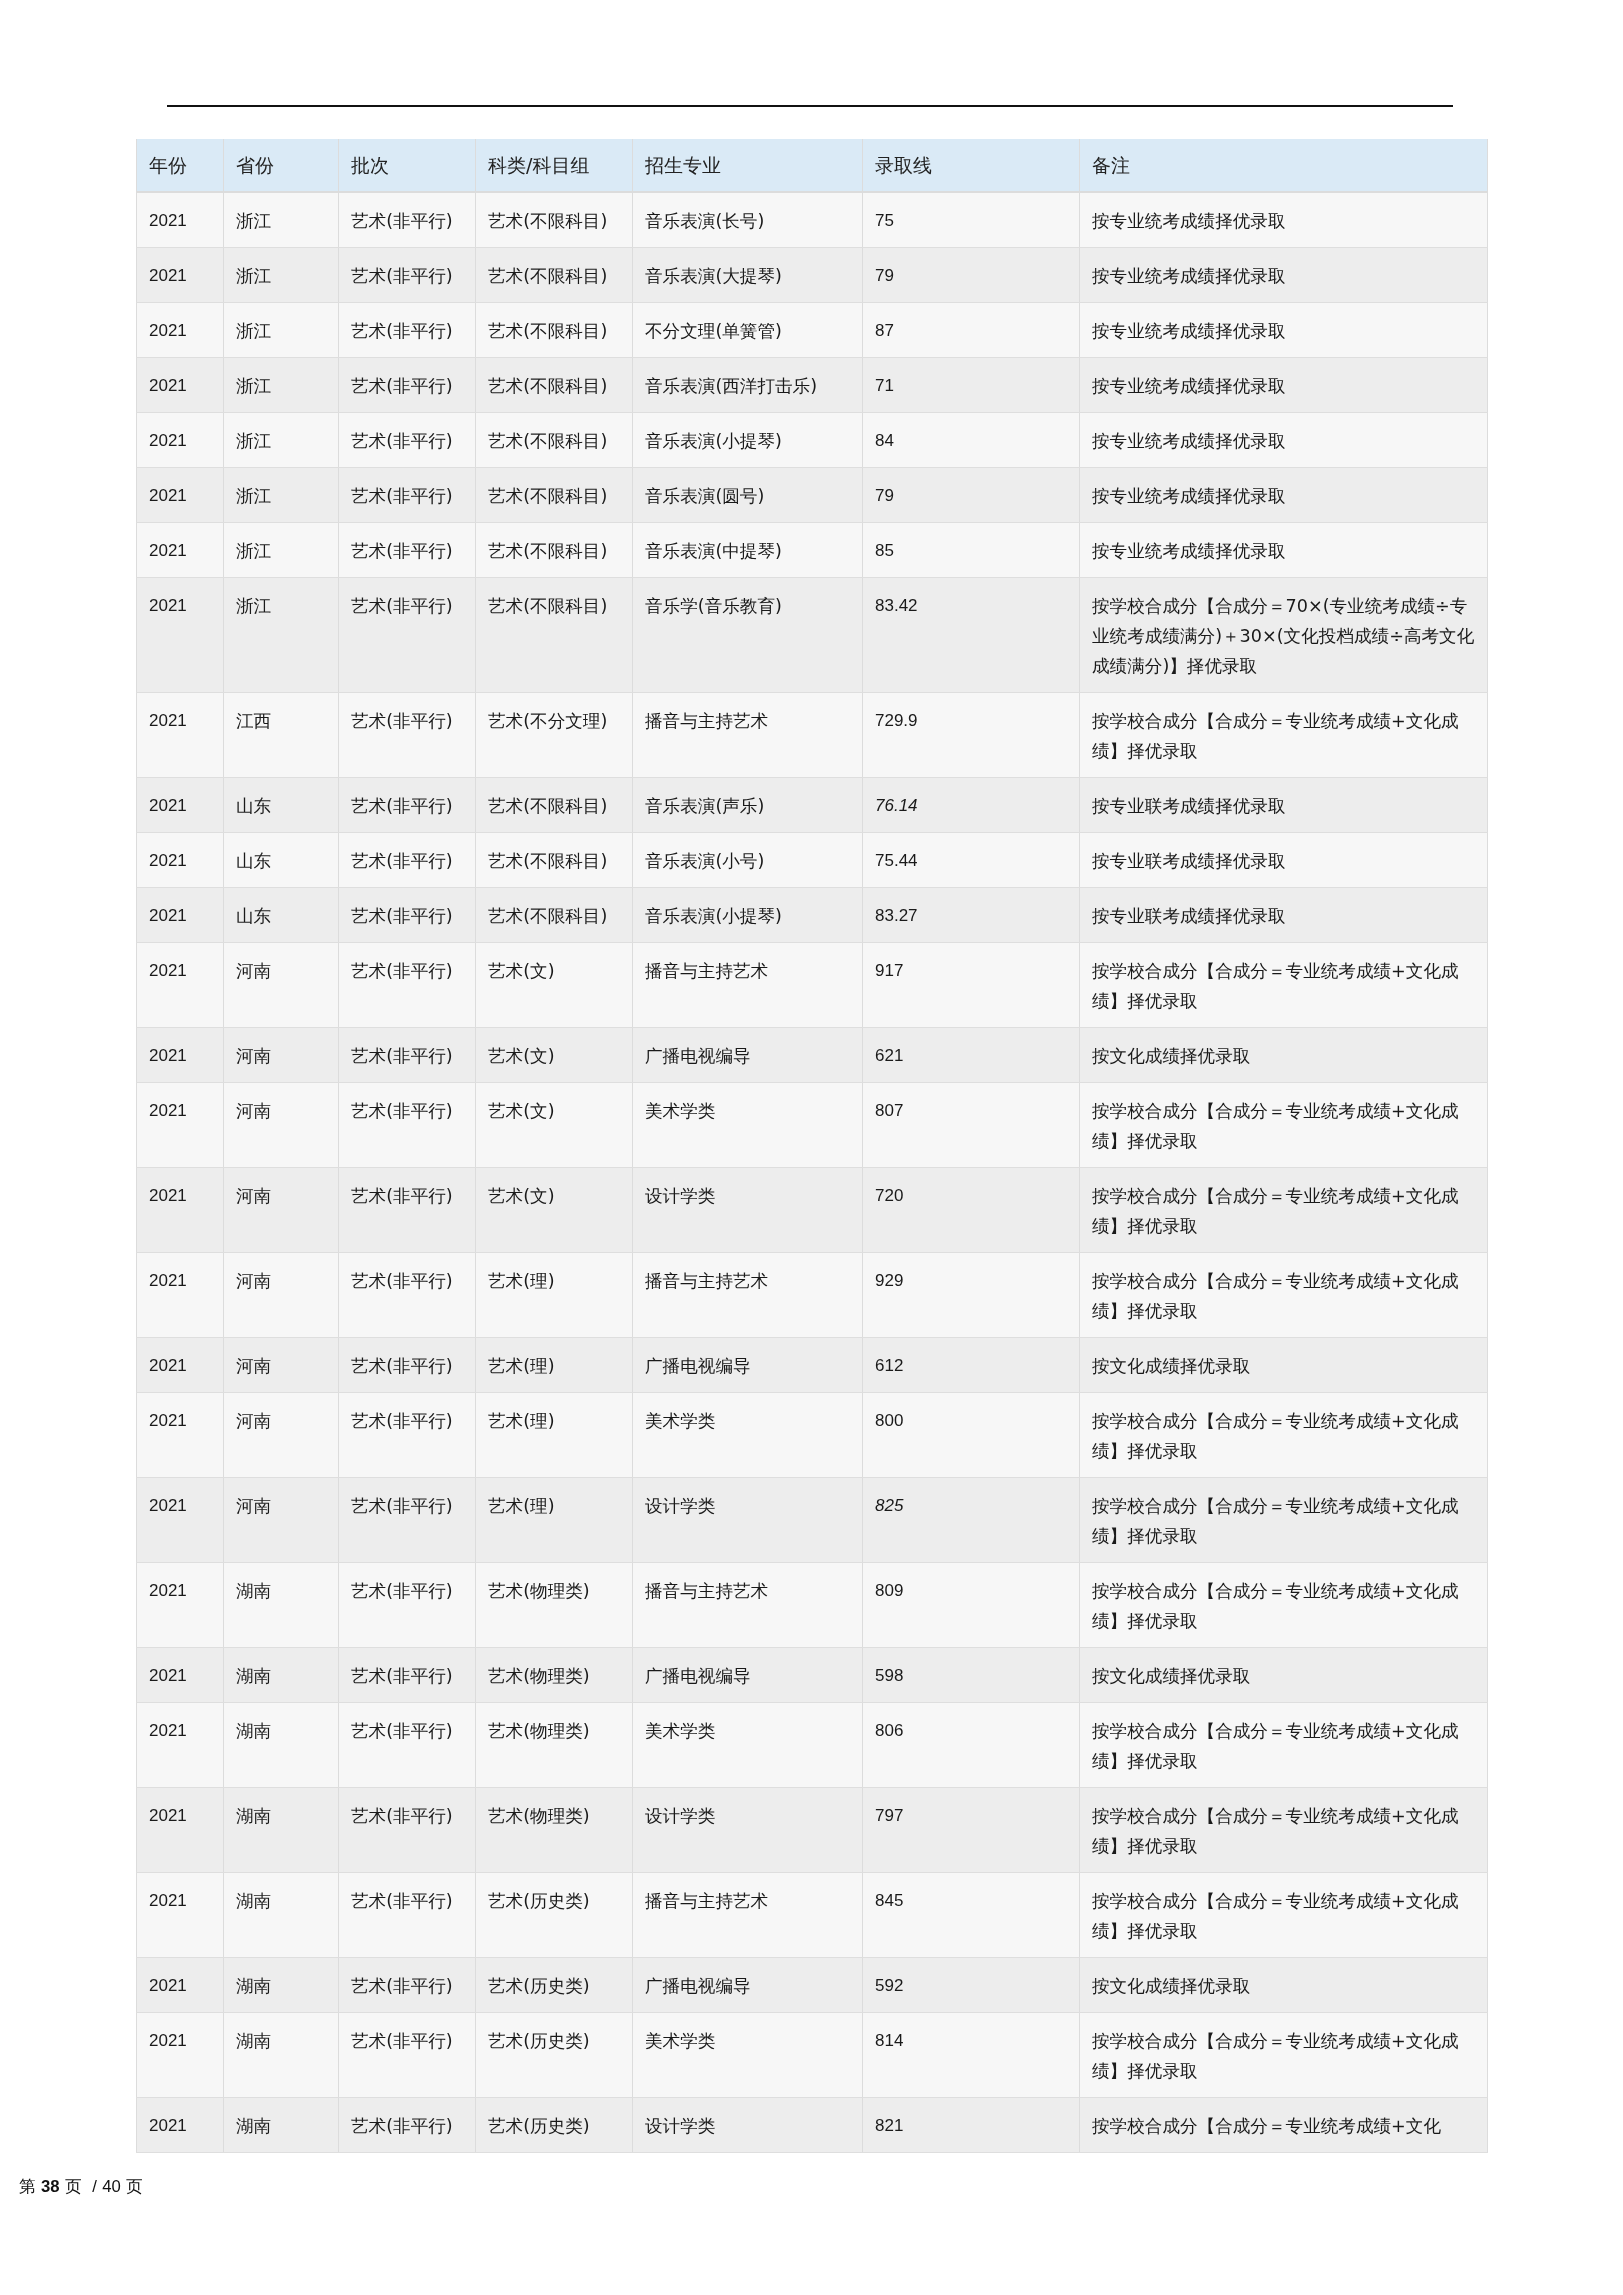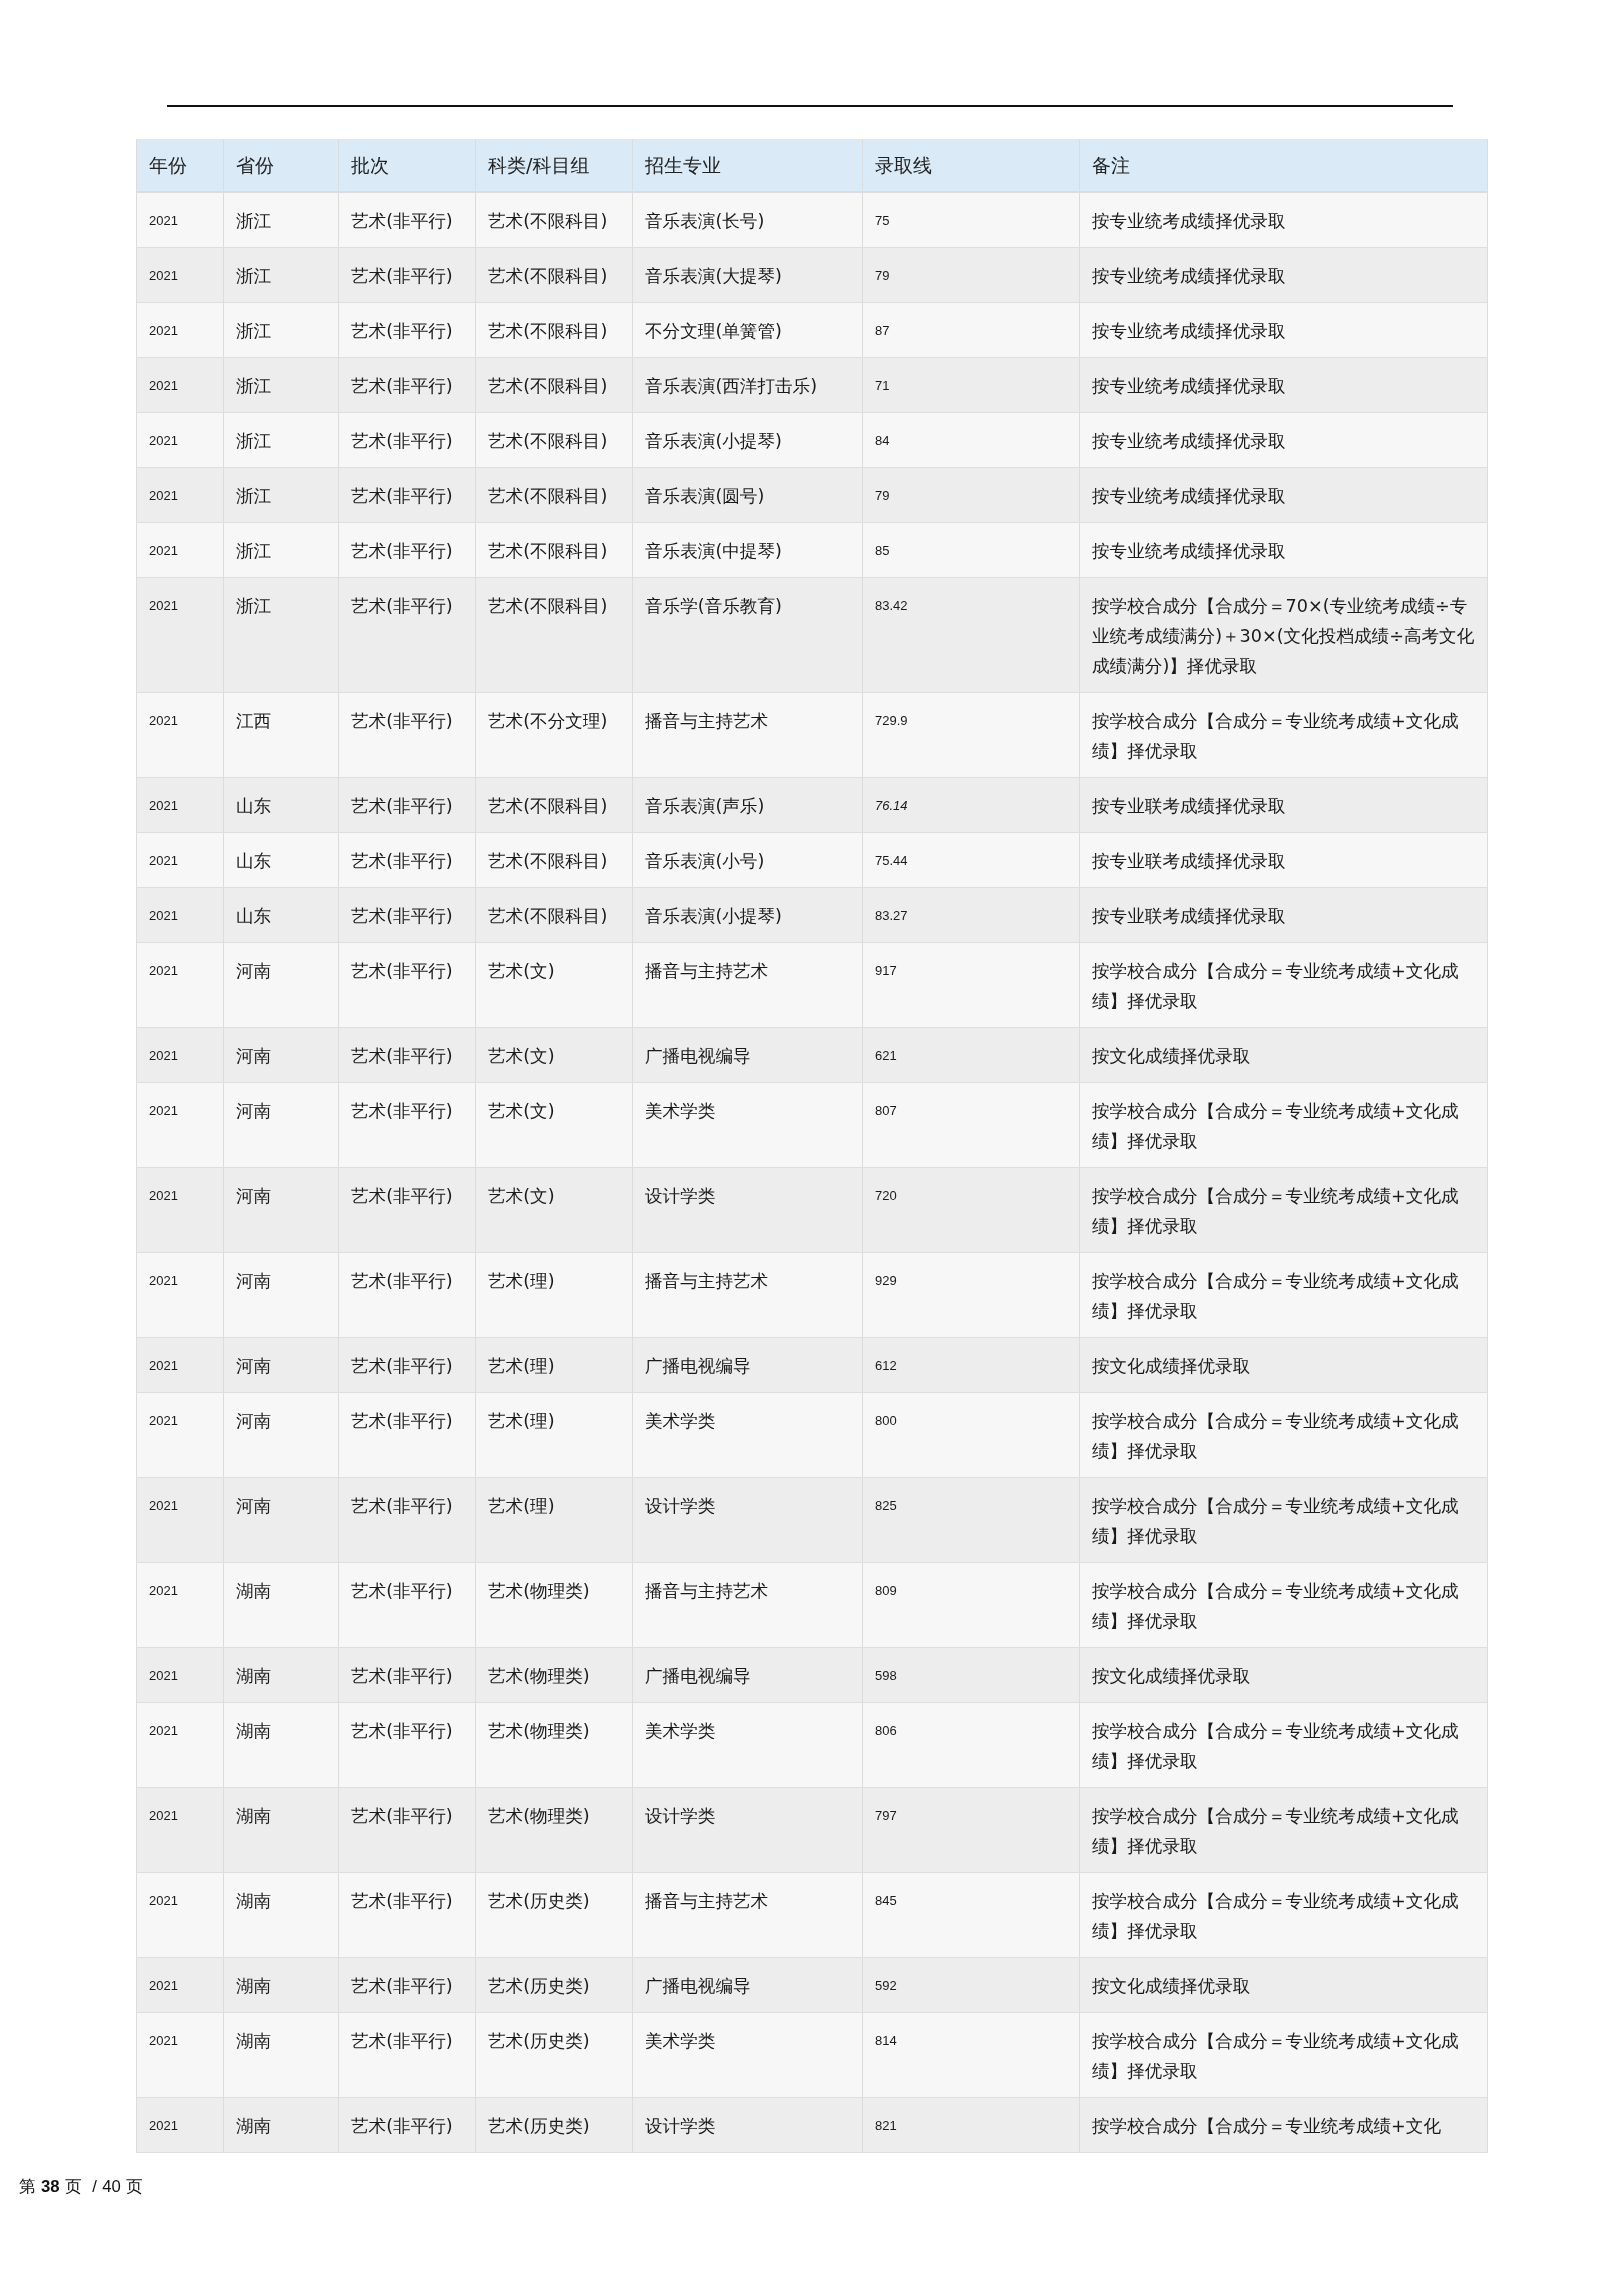--- a/index.html
+++ b/index.html
@@ -10,21 +10,21 @@
   .tbl th, .tbl td { border-left: 0.9px solid #dcdcdc; border-right: 0.9px solid #dcdcdc;
                       padding: 0 12px; vertical-align: top; overflow: hidden; text-align: left;
                       font-weight: normal; }
   .tbl thead th { background: #daeaf6; height: 52px; font-size: 19px; line-height: 52px;
                   border-bottom: 2.8px solid #dcdcdc; border-left-color: #dcdcdc; color: #222; }
   .tbl tbody td { font-size: 17.6px; line-height: 30px; padding-top: 13px; padding-bottom: 0;
                   border-bottom: 1.9px solid #dedede; box-sizing: border-box; }
   .tbl tbody tr:nth-child(odd) td { background: #f7f7f7; }
   .tbl tbody tr:nth-child(even) td { background: #ededed; }
   .tbl td .cell { overflow: hidden; }
-  .num { font-family: "Liberation Sans", sans-serif; font-size: 13px; }
+  .num { font-family: "Liberation Sans", sans-serif; font-size: 17px; }
   .footer { position: absolute; left: 0; width: 1623px; top: 2175px; text-align: left;
             font-size: 16.7px; color: #111; font-family: "DejaVu Sans", sans-serif; margin-left: 19px; }
   .footer b { font-family: "Liberation Sans", sans-serif; font-weight: bold; }
   .footer .tot { font-family: "Liberation Sans", sans-serif; }
 </style>
 </head>
 <body>
 
 <div class="top-rule"></div>
 
@@ -497,21 +497,21 @@
         <td style="height: 85px;">
           <div class="cell" style="max-height: 72px;">艺术(非平行)</div>
         </td>
         <td style="height: 85px;">
           <div class="cell" style="max-height: 72px;">艺术(理)</div>
         </td>
         <td style="height: 85px;">
           <div class="cell" style="max-height: 72px;">设计学类</div>
         </td>
         <td style="height: 85px;">
-          <div class="cell num" style="max-height: 72px;">825</div>
+          <div class="cell num" style="max-height: 72px; font-style: italic;">825</div>
         </td>
         <td style="height: 85px;">
           <div class="cell" style="max-height: 72px;">按学校合成分【合成分＝专业统考成绩+文化成绩】择优录取</div>
         </td>
       </tr>
       <tr style="height: 85px;">
         <td style="height: 85px;">
           <div class="cell num" style="max-height: 72px;">2021</div>
         </td>
         <td style="height: 85px;">

